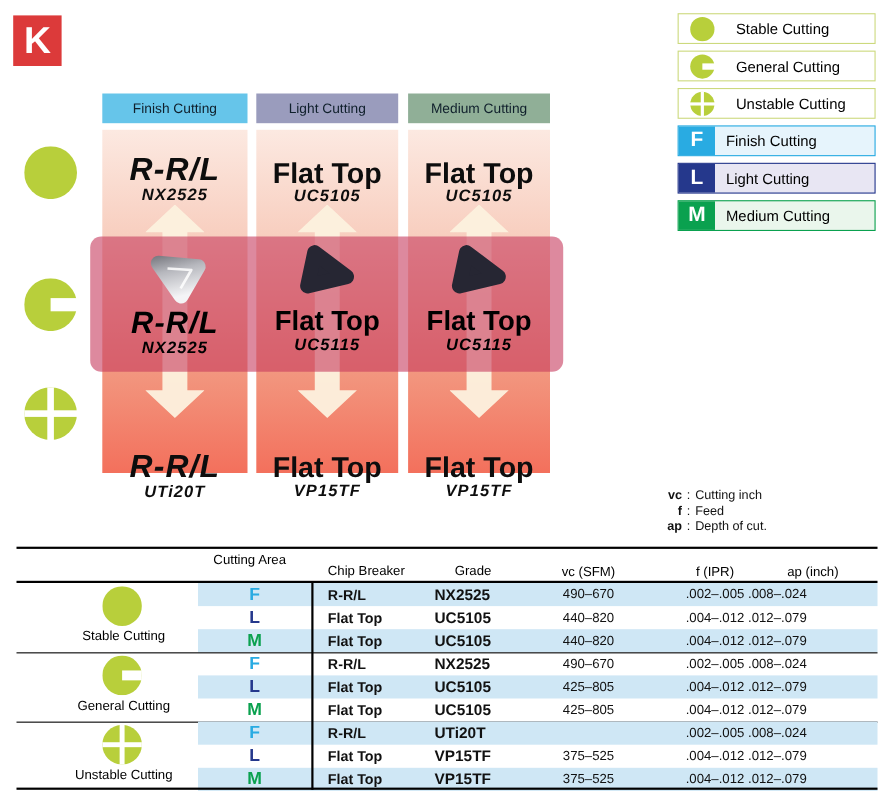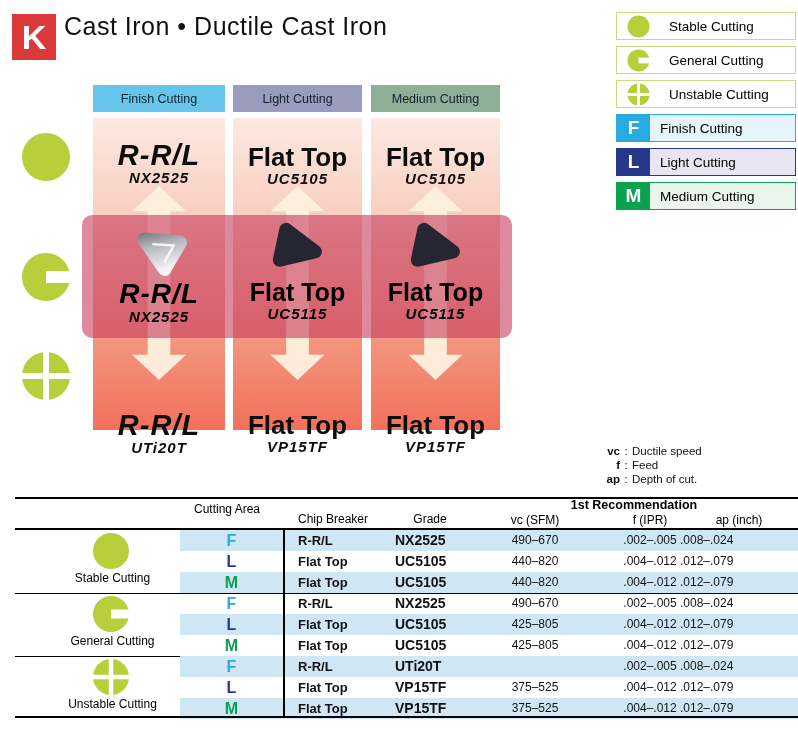--- a/index.html
+++ b/index.html
@@ -77,21 +77,20 @@
   .grp-label{position:absolute;left:20px;width:155px;text-align:center;font-size:12px;color:#000;}
 </style>
 </head>
 <body>
 
 <div id="page">
 
   <div class="k-logo">
     <span>K</span>
   </div>
-  <div class="page-title">Cast Iron • Ductile Cast Iron</div>
 
   <div class="legend">
     <div class="legend-row stability">
       <div class="iconbox">
         <svg width="23" height="23" viewBox="0 0 48 48">
             <circle cx="24" cy="24" r="23" fill="#b8cf3b"></circle>
           </svg>
       </div>
       <div class="lbl">Stable Cutting</div>
     </div>
@@ -223,41 +222,40 @@
       </svg>
       <div class="name">Flat Top</div>
       <div class="grade">UC5115</div>
     </div>
   </div>
 
   <div class="notes">
     <div class="nrow">
       <span class="sym">vc</span>
         <span class="colon">:</span>
-      <span class="desc">Ductile speed</span>
+      <span class="desc">Cutting inch</span>
     </div>
     <div class="nrow">
       <span class="sym">f</span>
         <span class="colon">:</span>
       <span class="desc">Feed</span>
     </div>
     <div class="nrow">
       <span class="sym">ap</span>
         <span class="colon">:</span>
       <span class="desc">Depth of cut.</span>
     </div>
   </div>
 
   <div class="rec-table">
     <div class="hline" style="top:0;height:2px"></div>
 
     <div class="th center" style="left:147px;width:130px;top:5px">Cutting Area</div>
     <div class="th" style="left:283px;top:15px">Chip Breaker</div>
     <div class="th center" style="left:370px;width:90px;top:15px">Grade</div>
-    <div class="th bold center" style="left:455px;width:328px;top:1px">1st Recommendation</div>
     <div class="th center" style="left:440px;width:160px;top:16px">vc (SFM)</div>
     <div class="th center" style="left:585px;width:100px;top:16px">f (IPR)</div>
     <div class="th center" style="left:665px;width:118px;top:16px">ap (inch)</div>
 
     <div class="hline" style="top:31px;height:1.5px"></div>
 
     <div class="trow blue" style="top:32.5px">
       <div class="rowbg"></div>
       <span class="cell area f">F</span>
       <span class="cell chip">R-R/L</span>

